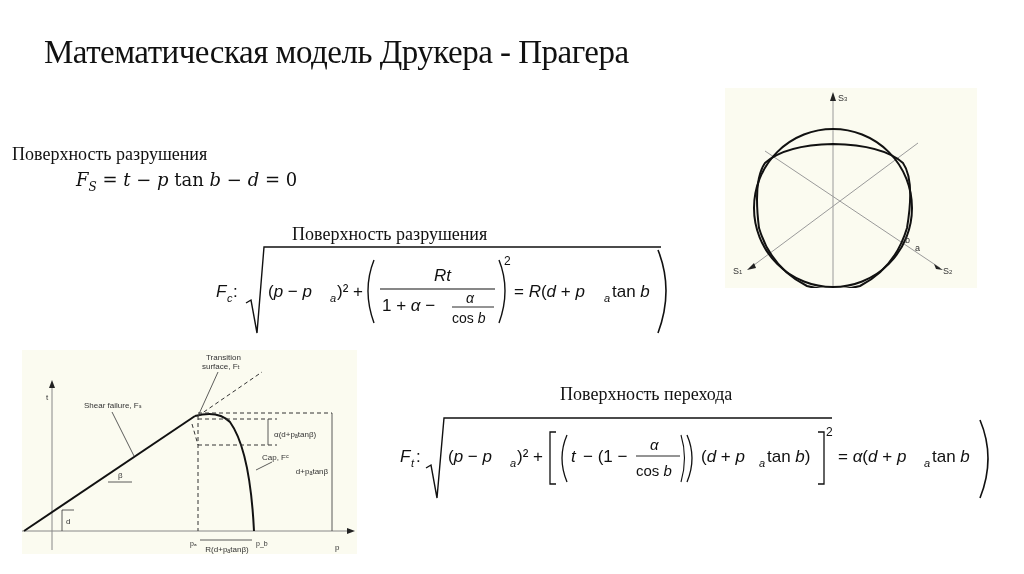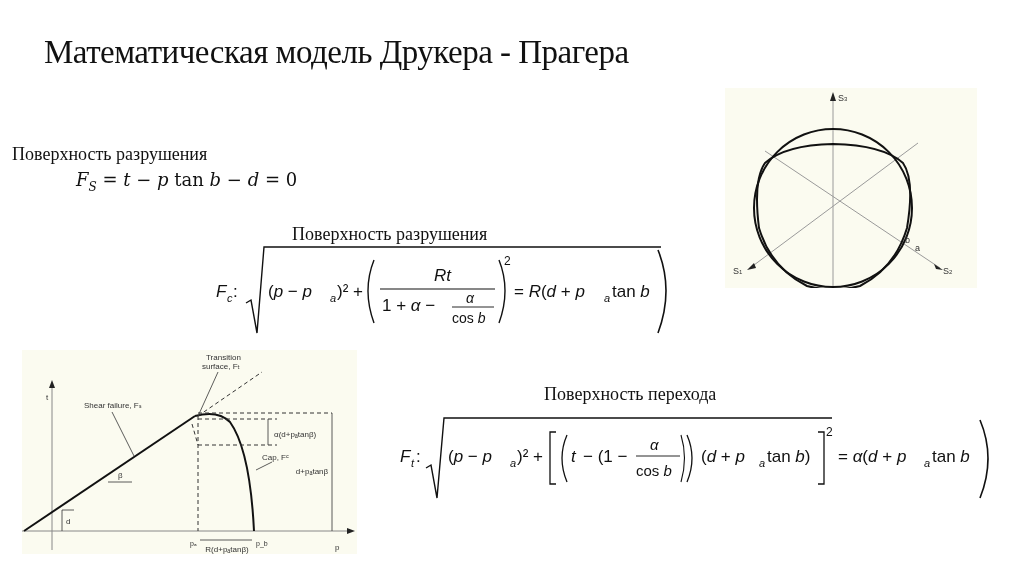--- a/index.html
+++ b/index.html
@@ -46,21 +46,21 @@
       <path d="M287 15 Q299 45 287 78" stroke="#111" stroke-width="1.4" fill="none"></path>
       <text x="292" y="20" font-size="12">2</text>
       <text x="302" y="52">= <tspan font-style="italic">R</tspan>(<tspan font-style="italic">d</tspan> + <tspan font-style="italic">p</tspan></text>
       <text x="392" y="57" font-size="11" font-style="italic">a</text>
       <text x="400" y="52">tan <tspan font-style="italic">b</tspan></text>
       <path d="M446 5 Q462 45 446 88" stroke="#111" stroke-width="1.6" fill="none"></path>
     </g>
   </svg>
 </div>
 
-<div class="abs h" style="left:544px;top:364px;">Поверхность перехода</div>
+<div class="abs h" style="left:560px;top:364px;">Поверхность перехода</div>
 <div class="abs" style="left:396px;top:410px;width:610px;height:95px;">
   <svg width="610" height="95" viewBox="0 0 610 95">
     <g font-family="DejaVu Serif, serif" font-size="17" fill="#111">
       <text x="4" y="52" font-style="italic">F</text>
       <text x="15" y="57" font-size="11" font-style="italic">t</text>
       <text x="20" y="52">:</text>
       <path d="M30 58 L35 55 L41 88 L48 8 L436 8" stroke="#111" stroke-width="1.4" fill="none"></path>
       <text x="52" y="52">(<tspan font-style="italic">p</tspan> − <tspan font-style="italic">p</tspan></text>
       <text x="114" y="57" font-size="11" font-style="italic">a</text>
       <text x="121" y="52">)² +</text>

